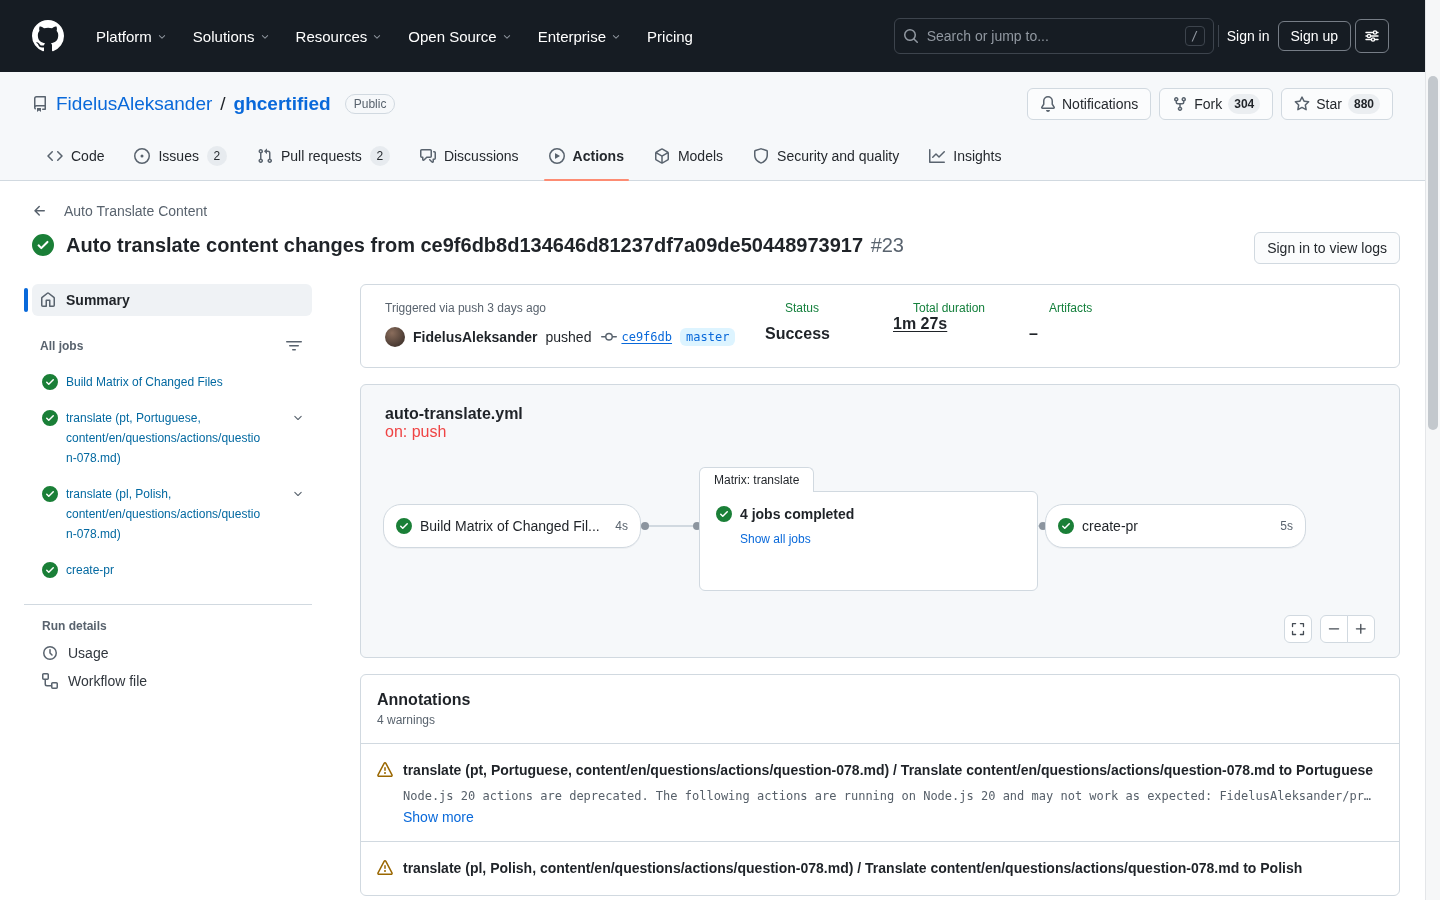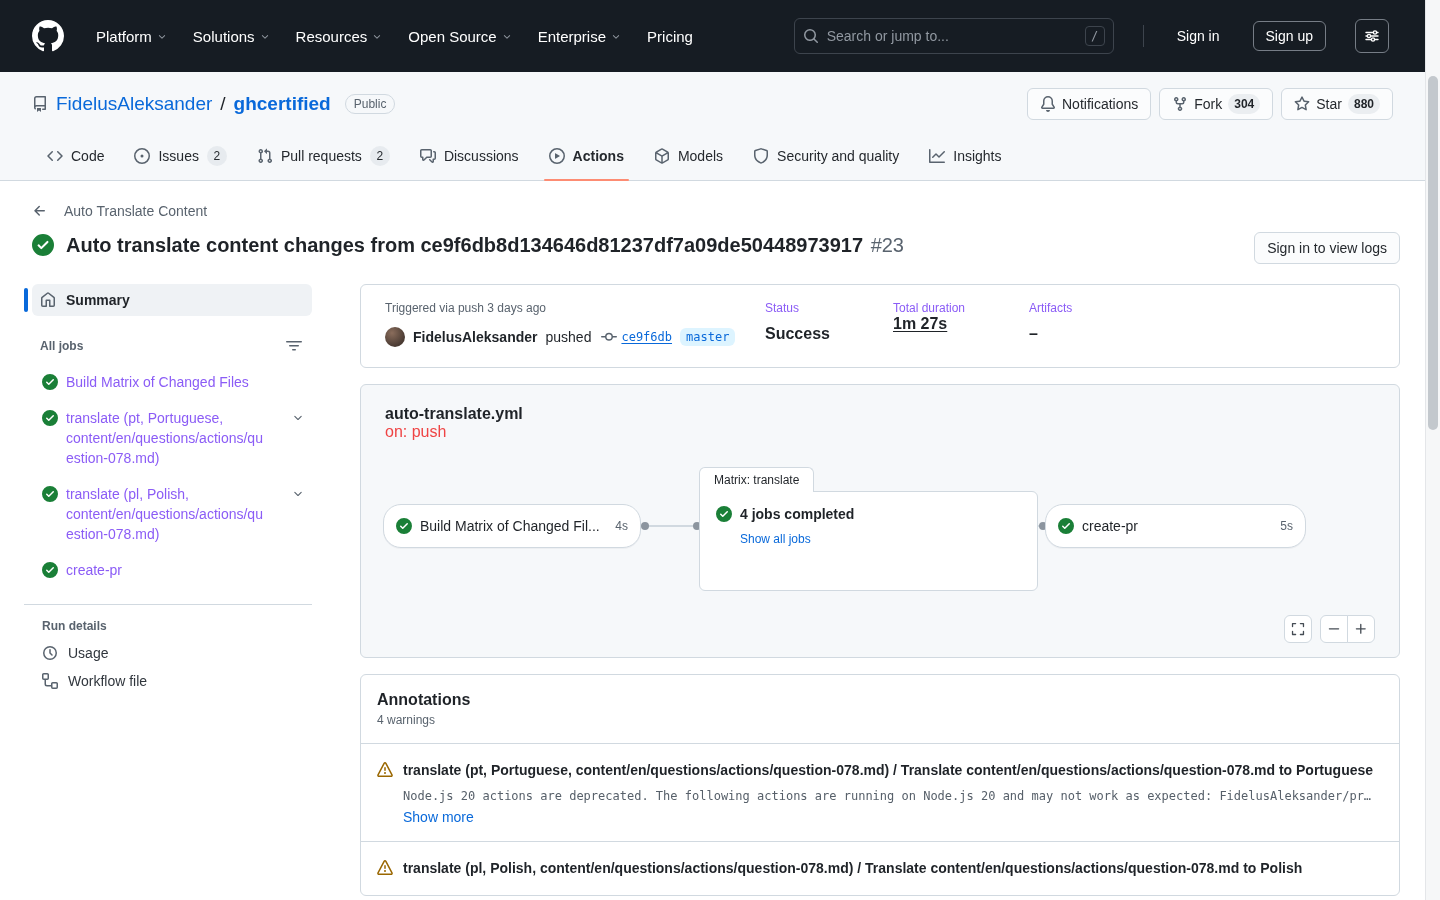--- a/index.html
+++ b/index.html
@@ -11,21 +11,21 @@
   }
   .page { position:absolute; left:0; top:0; width:1425px; height:900px; background:#fff; overflow:hidden; }
   svg { display:block; }
 
   
   .topnav { height:72px; background:#161c23; display:flex; align-items:center; padding:0 36px 0 32px; }
   .gh-logo { margin-right:22px; cursor:pointer; }
   .topnav-menu { display:flex; align-items:center; gap:6px; }
   .topnav-item { display:flex; align-items:center; gap:5px; padding:8px 10px; font-size:15px; color:#fff; cursor:pointer; white-space:nowrap; }
   .topnav-item .chev { margin-top:2px; }
-  .topnav-right { margin-left:auto; display:flex; align-items:center; gap:29px; }
+  .topnav-right { margin-left:auto; display:flex; align-items:center; gap:4px; }
   .search-box { width:320px; height:36px; border:1px solid #3d444d; border-radius:6px; display:flex; align-items:center; padding:0 8px; gap:8px; }
   .search-box input { flex:1; background:transparent; border:none; outline:none; color:#fff; font-size:14px; font-family:inherit; min-width:0; }
   .search-box input::placeholder { color:#9198a1; }
   .slash-key { width:20px; height:20px; border:1px solid #3d444d; border-radius:4px; font-size:12px; display:flex; align-items:center; justify-content:center; color:#9198a1; font-family:"DejaVu Sans Mono", monospace; }
   .nav-divider { width:1px; height:22px; background:#3d444d; }
   .signin-link { color:#fff; font-size:14px; cursor:pointer; padding:6px 4px; white-space:nowrap; }
   .signup-btn { color:#fff; font-size:14px; border:1px solid #767d86; border-radius:6px; padding:6px 12px; background:transparent; cursor:pointer; white-space:nowrap; font-family:inherit; }
   .nav-iconbtn { width:34px; height:34px; border:1px solid #767d86; border-radius:6px; display:flex; align-items:center; justify-content:center; background:transparent; cursor:pointer; }
 
   
@@ -60,21 +60,21 @@
   .layout { display:flex; padding:20px 25px 0 24px; gap:48px; align-items:flex-start; }
   .sidebar { width:288px; flex-shrink:0; }
   .summary-item { position:relative; display:flex; align-items:center; gap:10px; height:32px; margin-left:8px; padding:0 8px; background:#eff2f5; border-radius:6px; cursor:pointer; }
   .summary-item::before { content:""; position:absolute; left:-8px; top:4px; bottom:4px; width:4px; border-radius:6px; background:#0969da; }
   .summary-label { font-weight:600; font-size:14px; }
   .all-jobs-row { display:flex; align-items:center; justify-content:space-between; margin:18px 0 6px 16px; padding-right:6px; }
   .all-jobs-label { font-size:12px; font-weight:600; color:#59636e; }
   .filter-btn { background:none; border:none; cursor:pointer; padding:4px; border-radius:6px; }
   .job-item { position:relative; display:flex; align-items:flex-start; gap:8px; padding:8px 30px 8px 10px; margin-left:8px; border-radius:6px; cursor:pointer; }
   .job-item .cc { margin-top:2px; flex-shrink:0; }
-  .job-label { font-size:14px; line-height:20px; color:#8b5cf6; max-width:200px; overflow-wrap:anywhere; }
+  .job-label { font-size:12px; line-height:20px; color:#0369a1; max-width:200px; overflow-wrap:anywhere; }
   .job-chevron { position:absolute; right:6px; top:10px; background:none; border:none; cursor:pointer; padding:2px; }
   .sidebar-divider { border:none; border-top:1px solid #d1d9e0; margin:16px 0 6px 0; }
   .run-details-heading { font-size:12px; font-weight:600; color:#59636e; padding:8px 8px 6px 18px; }
   .run-detail-item { display:flex; align-items:center; gap:10px; padding:6px 8px 6px 10px; margin-left:8px; font-size:14px; color:#30363d; border-radius:6px; cursor:pointer; }
 
   .main-col { flex:1; min-width:0; padding-bottom:40px; }
   .card { border:1px solid #d1d9e0; border-radius:6px; background:#fff; }
 
   
   .summary-card { display:flex; padding:16px 24px 20px 24px; }
@@ -83,21 +83,21 @@
   .trigger-row { display:flex; align-items:center; gap:8px; margin-top:12px; }
   .avatar { width:20px; height:20px; border-radius:50%; background:radial-gradient(circle at 35% 30%, #8a6d5c, #4a3b33 70%); flex-shrink:0; }
   .actor-name { font-weight:600; font-size:14px; color:#1f2328; }
   .event-verb { font-size:14px; color:#1f2328; }
   .commit-wrap { display:flex; align-items:center; gap:4px; margin-left:2px; }
   .commit-link { font-family:"DejaVu Sans Mono", monospace; font-size:12px; color:#0969da; text-decoration:underline; text-underline-offset:2px; cursor:pointer; }
   .branch-badge { font-family:"DejaVu Sans Mono", monospace; font-size:12px; color:#0969da; background:#ddf4ff; padding:2px 6px; border-radius:6px; cursor:pointer; }
   .meta-col { flex-shrink:0; }
   .meta-col.status { width:128px; }
   .meta-col.duration { width:136px; }
-  .meta-label { font-size:12px; color:#8b5cf6; }
+  .meta-label { font-size:12px; color:#15803d;margin-left:20px; }
   .meta-value { font-size:16px; font-weight:600; color:#1f2328; margin-top:10px; }
   .meta-value.link { text-decoration:underline; text-underline-offset:2px; cursor:pointer; }
 
   
   .graph-card { margin-top:16px; background:#f6f8fa; }
   .graph-header { padding:20px 24px 0 24px; }
   .graph-title { font-size:16px; font-weight:600; color:#1f2328; }
   .graph-sub { font-size:16px; color:#ef4444; }
   .graph-canvas { position:relative; height:208px; margin-top:8px; }
   .wf-node { position:absolute; display:flex; align-items:center; gap:8px; background:#fff; border:1px solid #d1d9e0; border-radius:18px; height:44px; padding:0 12px; box-shadow:0 1px 0 rgba(31,35,40,0.04); font-size:14px; cursor:pointer; }

